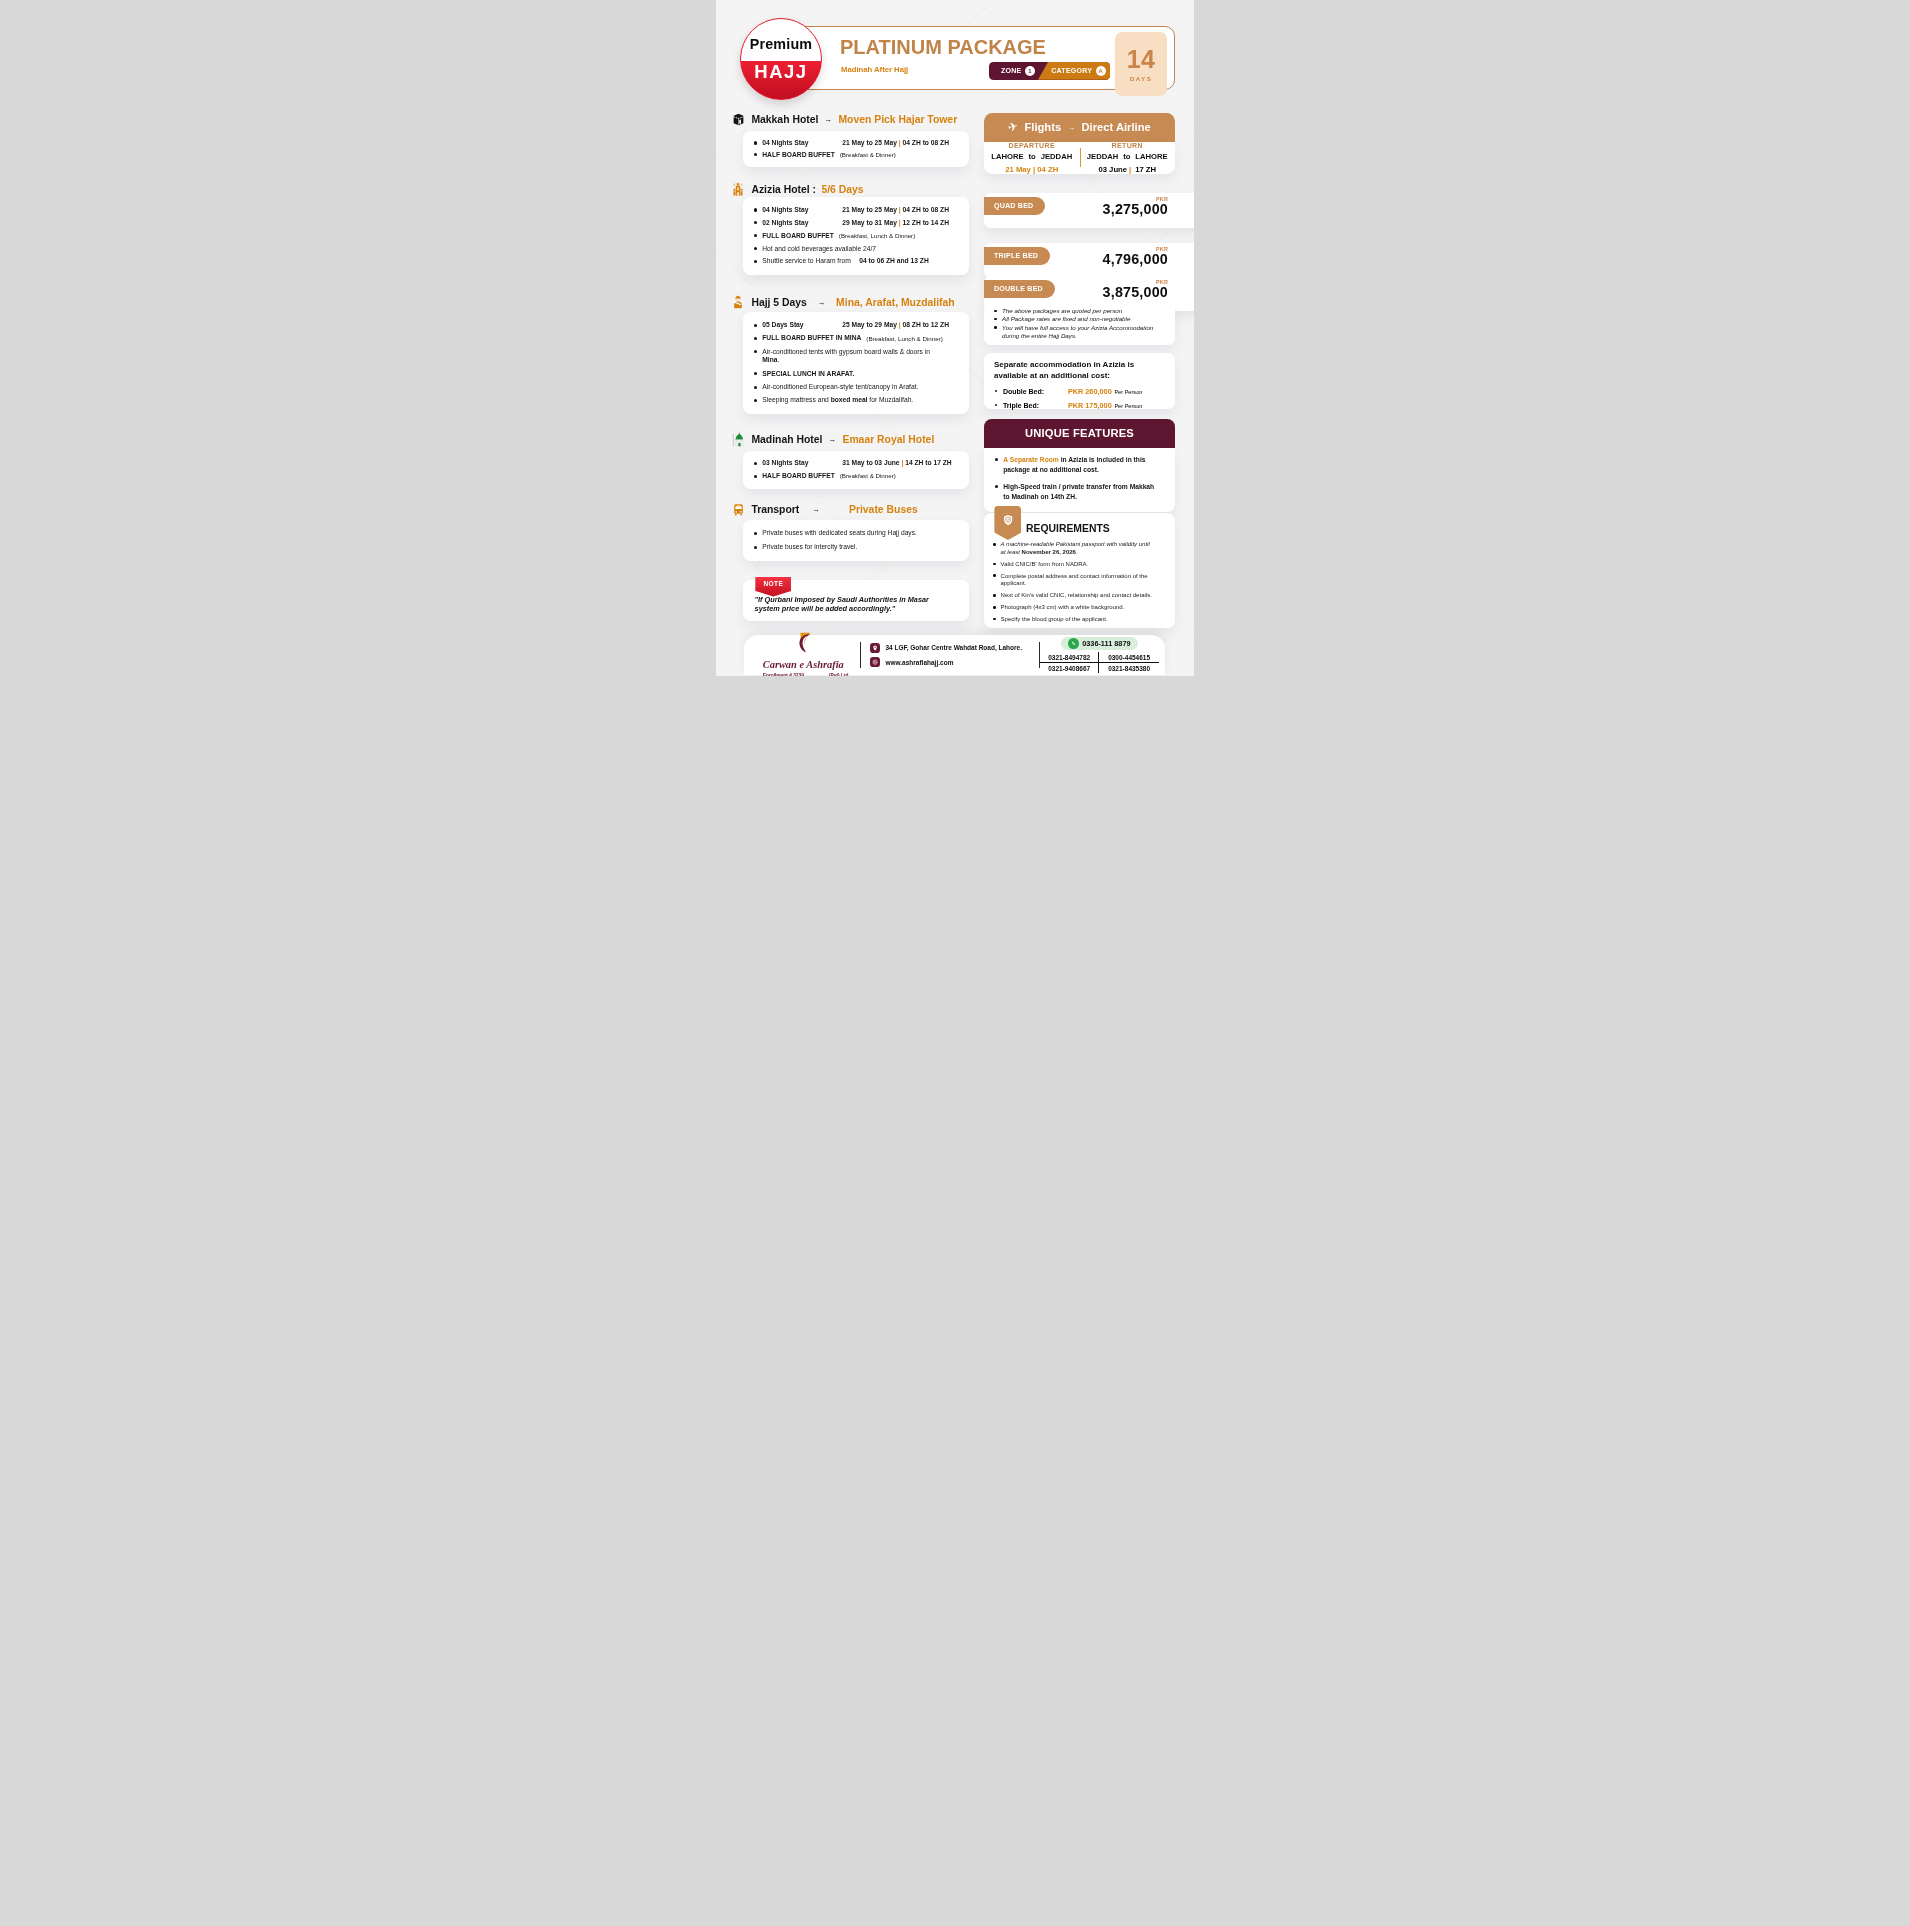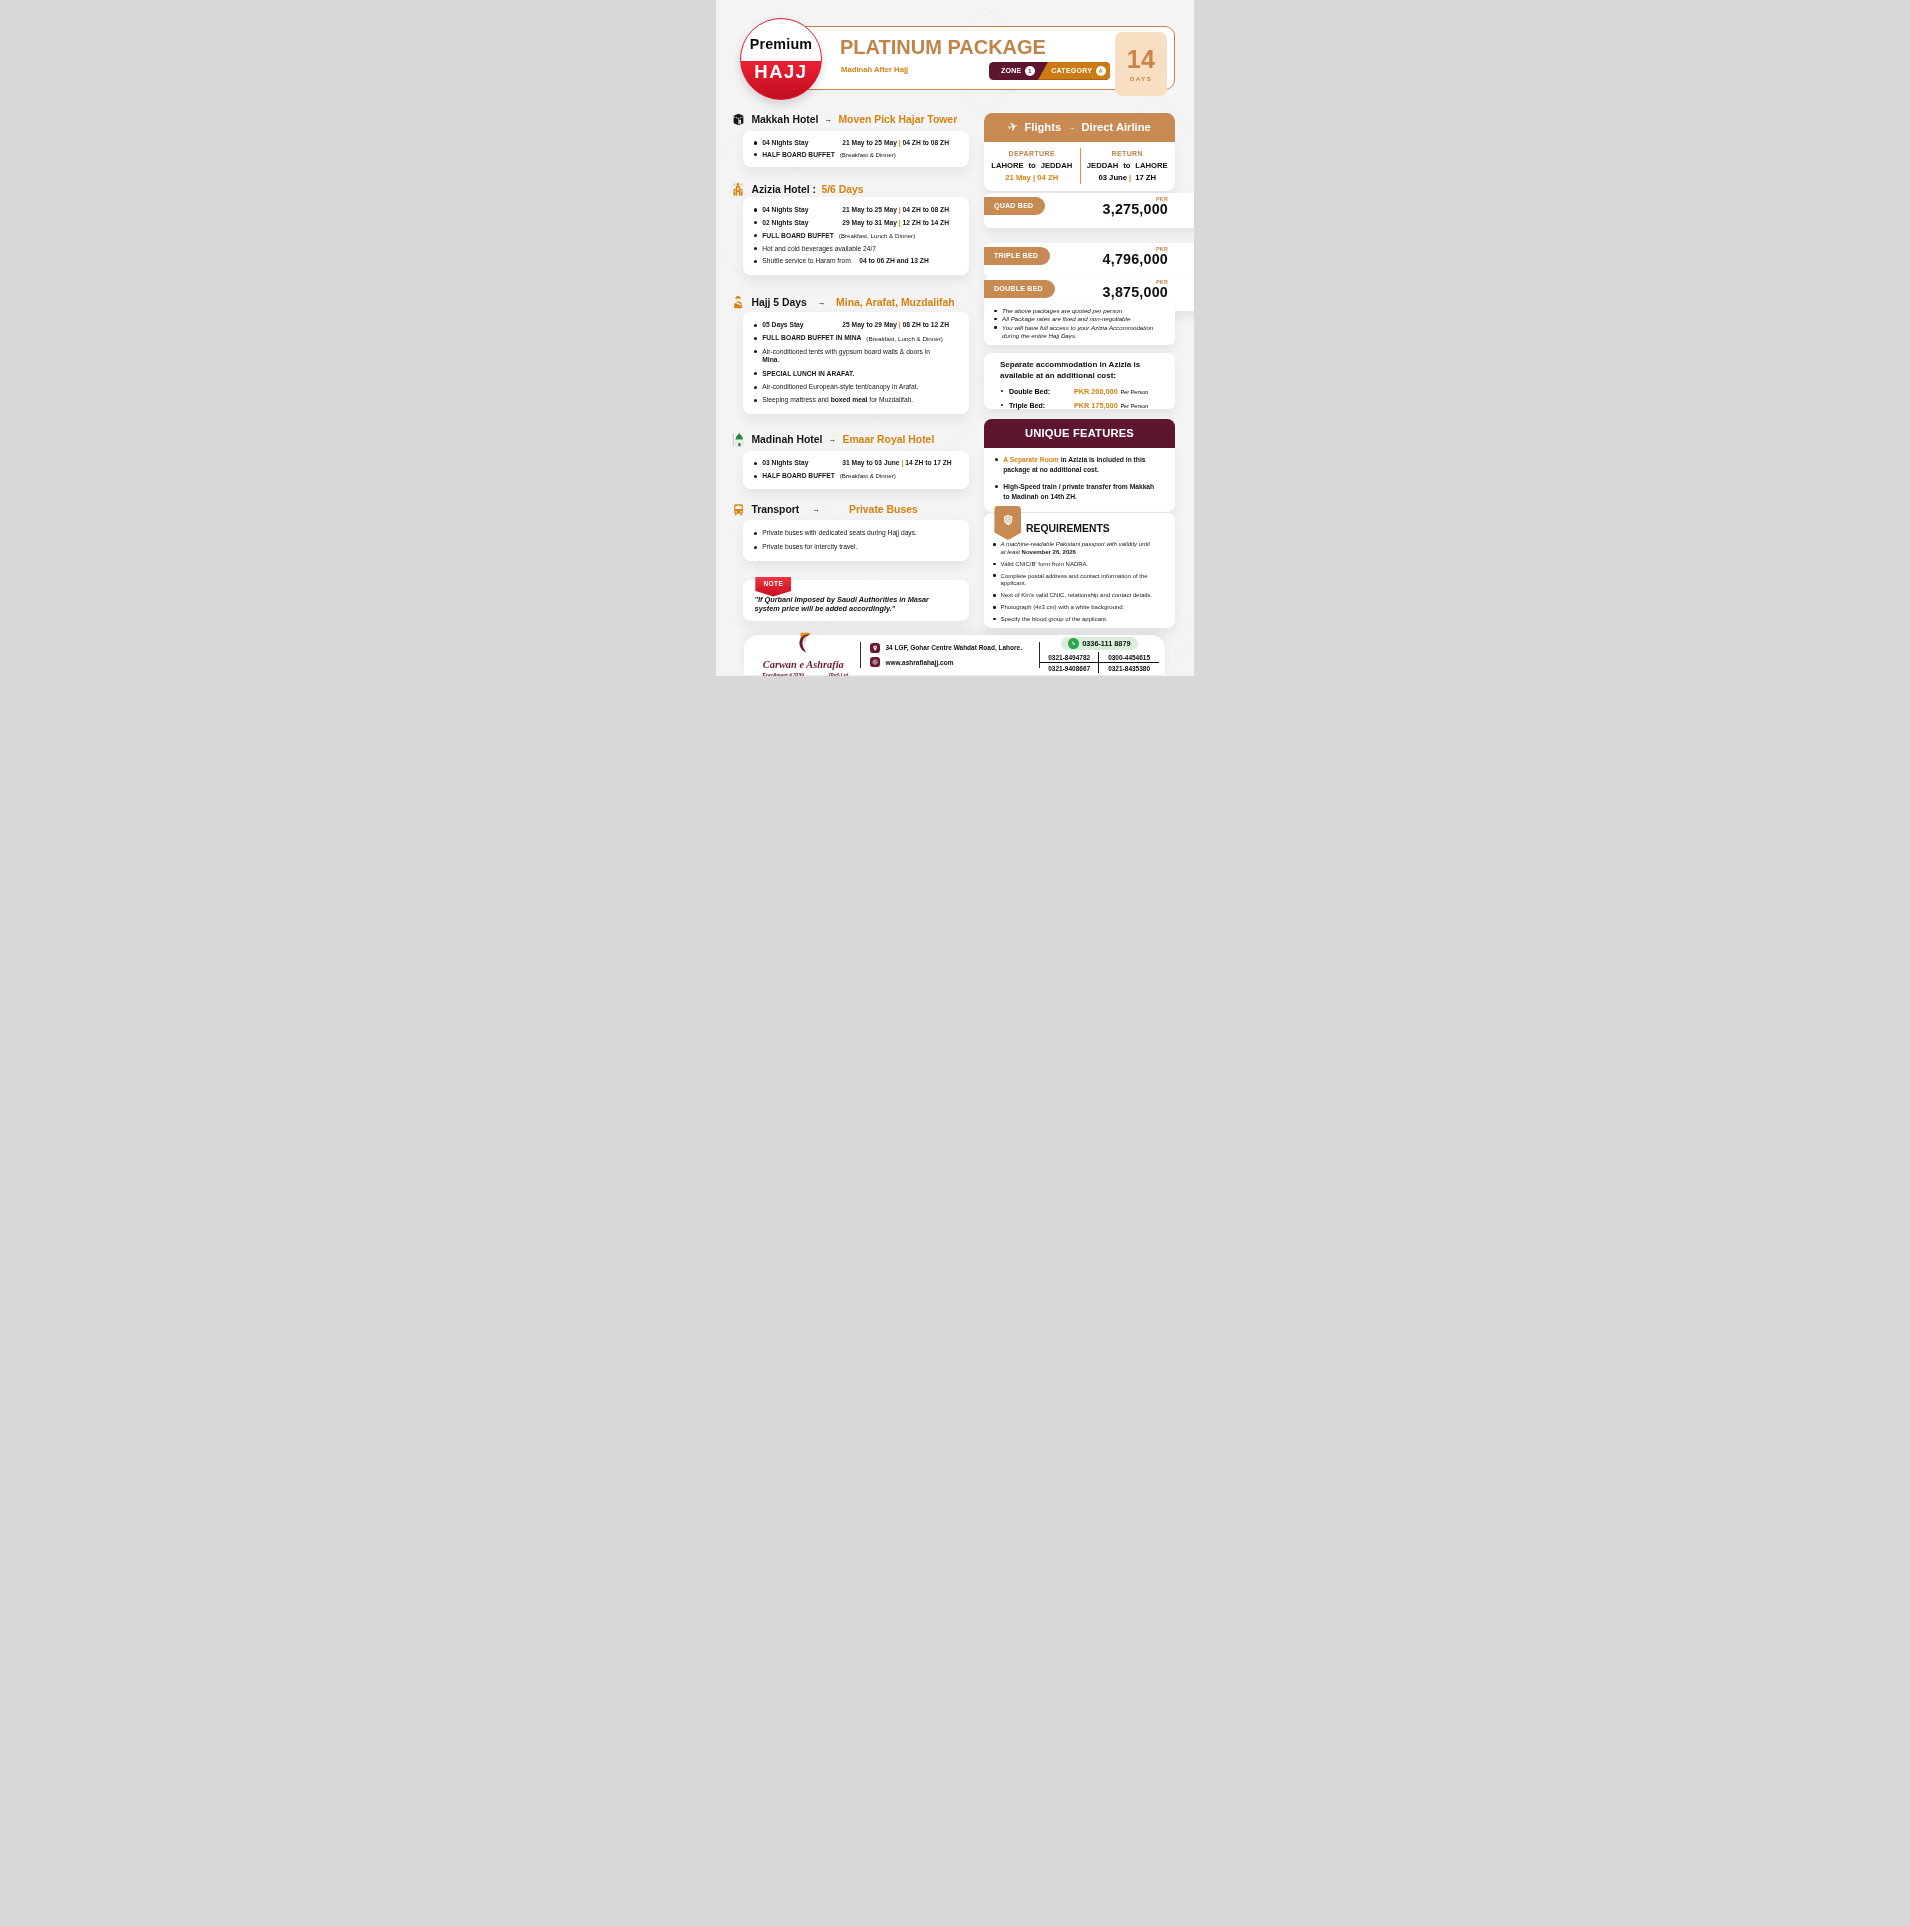--- a/index.html
+++ b/index.html
@@ -66,21 +66,21 @@
     display:flex;align-items:flex-start;justify-content:center;color:#fff;font-weight:bold;
     font-size:6.5px;letter-spacing:0.4px;padding-top:3.1px;}
   .note-quote{font-style:italic;font-weight:bold;font-size:7.3px;color:#111;max-width:193px;line-height:1.35;}
 
   
   #flights{position:absolute;left:268px;top:113px;width:191px;}
   .fl-head{height:28.5px;background:#C78A52;border-radius:8.5px 8.5px 0 0;display:flex;align-items:center;
     justify-content:center;gap:6.2px;color:#fff;font-size:11.2px;font-weight:bold;}
   .fl-plane{font-family:"DejaVu Sans",sans-serif;font-size:12px;transform:rotate(-14deg);font-weight:normal;}
   .fl-arrow{font-size:8px;font-weight:normal;}
-  .fl-body{position:relative;background:#fff;border-radius:0 0 8.5px 8.5px;display:flex;height:49px;
+  .fl-body{position:relative;background:#fff;border-radius:0 0 8.5px 8.5px;display:flex;height:32px;
     box-shadow:0 5.4px 11.6px rgba(50,50,80,.08);}
   .fl-col{flex:1;display:flex;flex-direction:column;align-items:center;justify-content:center;gap:3.5px;}
   .fl-h4{color:#C08348;font-size:7px;font-weight:bold;letter-spacing:0.4px;}
   .fl-route{font-weight:bold;font-size:7.7px;color:#111;word-spacing:2.7px;}
   .fl-date{font-weight:bold;font-size:7.7px;}
   .fl-div{position:absolute;left:50%;top:6.2px;bottom:6.2px;width:0.8px;background:#D6820F;opacity:.85;}
 
   .pcard{position:absolute;left:268px;width:219px;height:35px;background:#fff;border-radius:7px;
     box-shadow:0 5.4px 11.6px rgba(50,50,80,.08);}
   #price-quad{top:193px;} #price-triple{top:243px;} #price-double{top:276px;}
@@ -90,21 +90,21 @@
   .pwrap{position:absolute;right:35px;top:2.7px;text-align:right;}
   .pkr{color:#C9854A;font-weight:bold;font-size:5.4px;letter-spacing:0.2px;}
   .amount{font-size:14.3px;font-weight:bold;color:#0e0e0e;letter-spacing:0.2px;line-height:1;margin-top:0.4px;}
 
   #pkg-notes{position:absolute;left:268px;top:302px;width:191px;height:43px;background:#fff;border-radius:7px;
     box-shadow:0 5.4px 11.6px rgba(50,50,80,.08);padding:5.4px 9.2px;display:flex;flex-direction:column;justify-content:space-evenly;}
   .inote{display:flex;align-items:flex-start;font-size:6.2px;font-style:italic;font-weight:500;color:#141414;line-height:1.3;}
   .inote .dot{width:2.7px;height:2.7px;margin-top:2.3px;}
 
   #separate{position:absolute;left:268px;top:353px;width:191px;height:56px;background:#fff;border-radius:7px;
-    box-shadow:0 5.4px 11.6px rgba(50,50,80,.08);padding:7px 16px;}
+    box-shadow:0 5.4px 11.6px rgba(50,50,80,.08);padding:7px 10px;}
   .sep-h{font-size:8px;font-weight:bold;color:#101010;line-height:1.35;}
   .sep-row{display:flex;align-items:baseline;font-size:7px;margin-top:5px;}
   .sep-row .dot{width:2.7px;height:2.7px;margin-top:0;align-self:center;}
   .sep-lbl{font-weight:bold;flex:0 0 65px;}
   .sep-price{color:#D6820F;font-weight:bold;font-size:7.3px;}
   .sep-unit{font-size:5.6px;font-weight:500;margin-left:2.7px;}
 
   #unique{position:absolute;left:268px;top:419px;width:191px;}
   .un-head{height:28.5px;background:#5E1530;border-radius:7.7px 7.7px 0 0;color:#fff;display:flex;
     align-items:center;justify-content:center;font-size:11.2px;font-weight:bold;letter-spacing:0.2px;}

